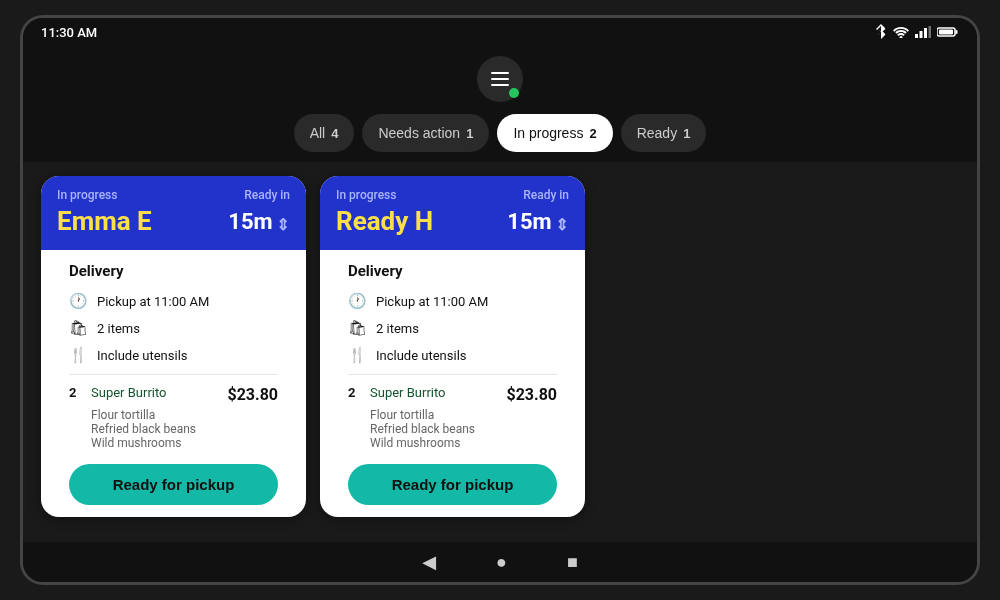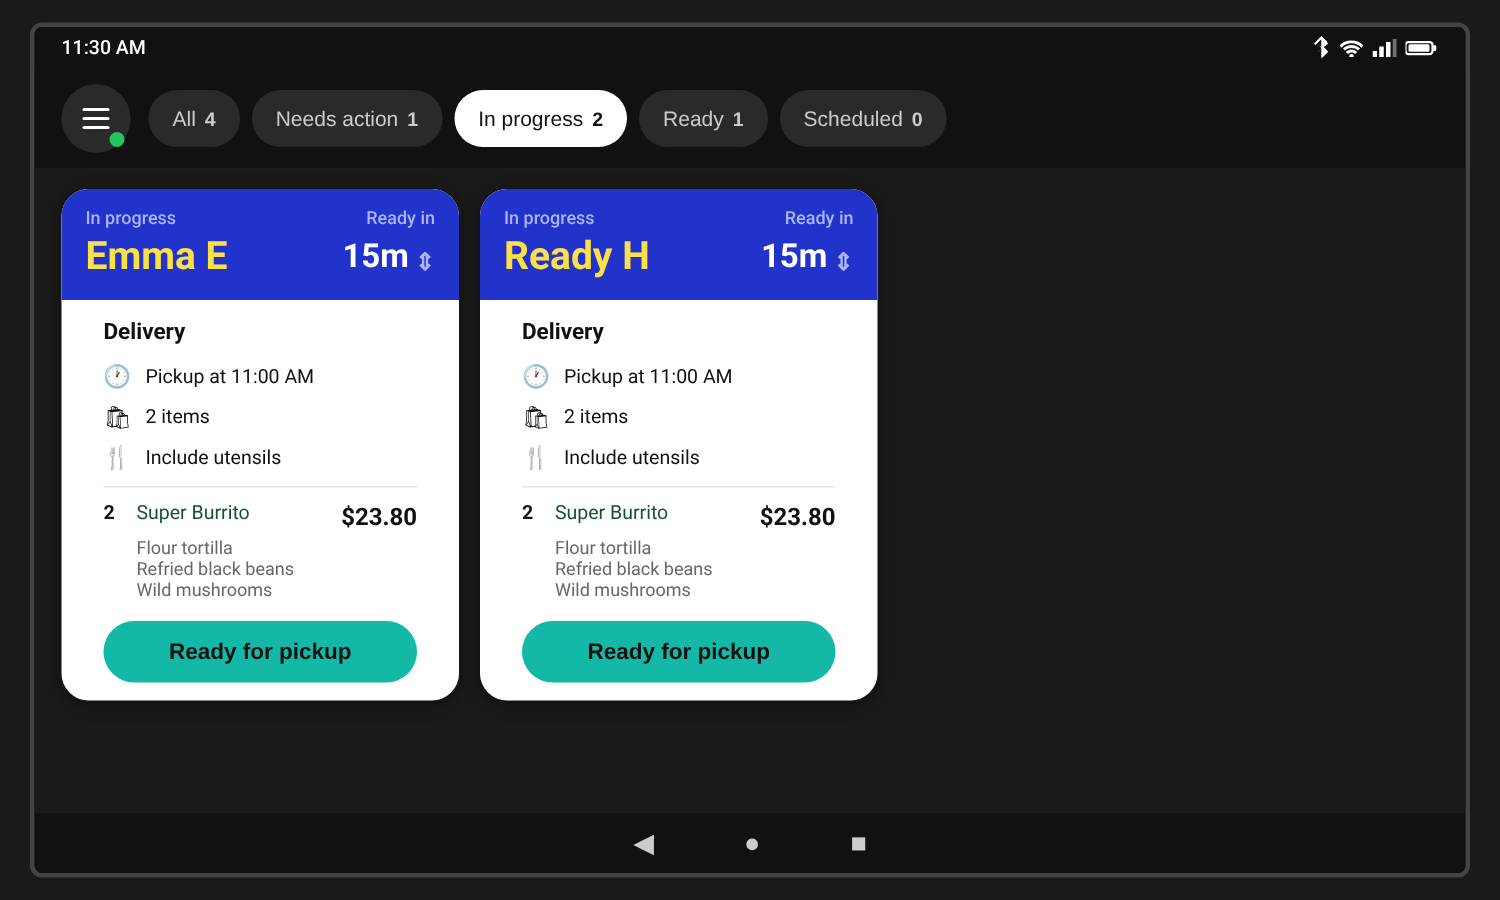--- a/index.html
+++ b/index.html
@@ -9,21 +9,21 @@
       background: #1a1a1a;
       display: flex;
       align-items: center;
       justify-content: center;
       font-family: 'Roboto', Arial, sans-serif;
     }
     .tablet-frame {
       width: 960px;
       height: 570px;
       background: #111;
-      border-radius: 8px;
+      border-radius: 23px;
       border: 3px solid #444;
       overflow: hidden;
       display: flex;
       flex-direction: column;
       position: relative;
     }
     
     .status-bar {
       height: 28px;
       background: #111;
@@ -54,20 +54,21 @@
       overflow: hidden;
     }
     
     .header-row {
       display: flex;
       align-items: center;
       padding: 10px 18px;
       gap: 12px;
       background: #111;
       flex-shrink: 0;
+      flex-direction: column;
     }
     .menu-btn {
       width: 46px;
       height: 46px;
       background: #2a2a2a;
       border-radius: 50%;
       display: flex;
       align-items: center;
       justify-content: center;
       flex-shrink: 0;
@@ -343,24 +344,20 @@
         <button class="filter-tab active">
           <span>In progress</span>
           <span class="badge">2</span>
         </button>
 
         <button class="filter-tab">
           <span>Ready</span>
           <span class="badge">1</span>
         </button>
 
-        <button class="filter-tab">
-          <span>Scheduled</span>
-          <span class="badge">0</span>
-        </button>
       </div>
     </div>
 
     <div class="orders-area">
 
       <div class="order-card">
         <div class="card-header">
           <div class="card-header-top">
             <span class="card-status-label">In progress</span>
             <span class="card-ready-label">Ready in</span>

